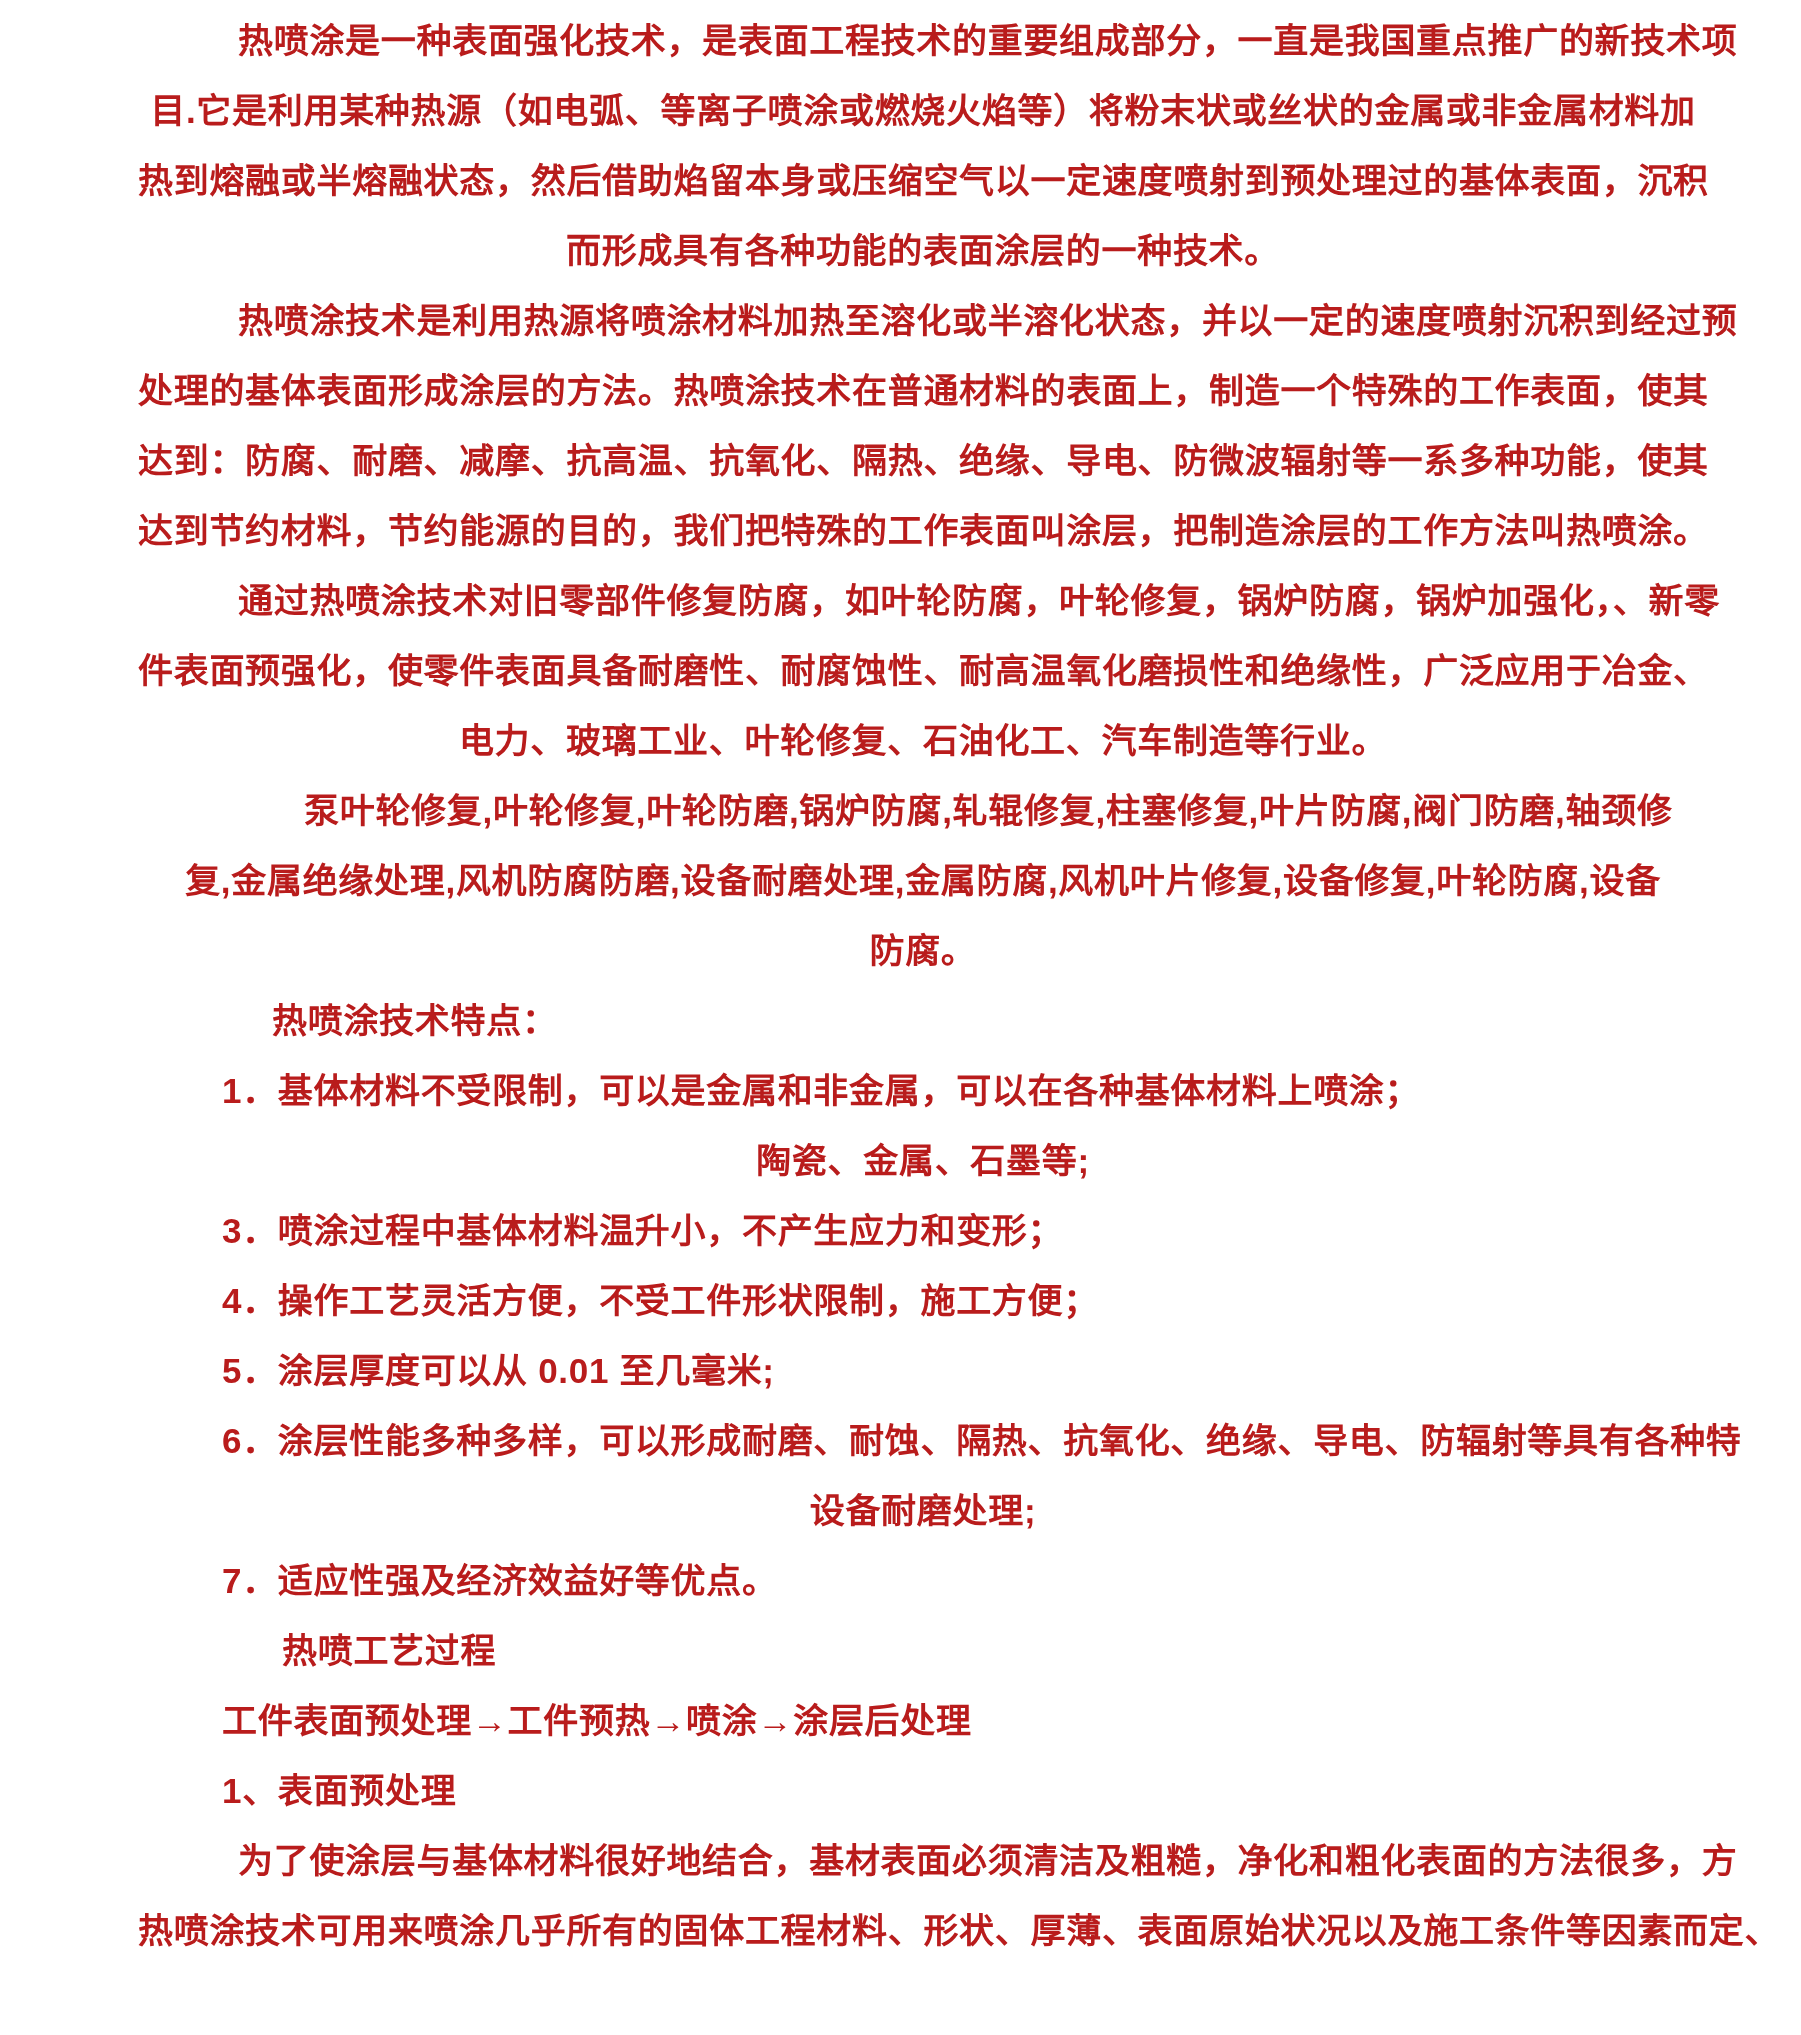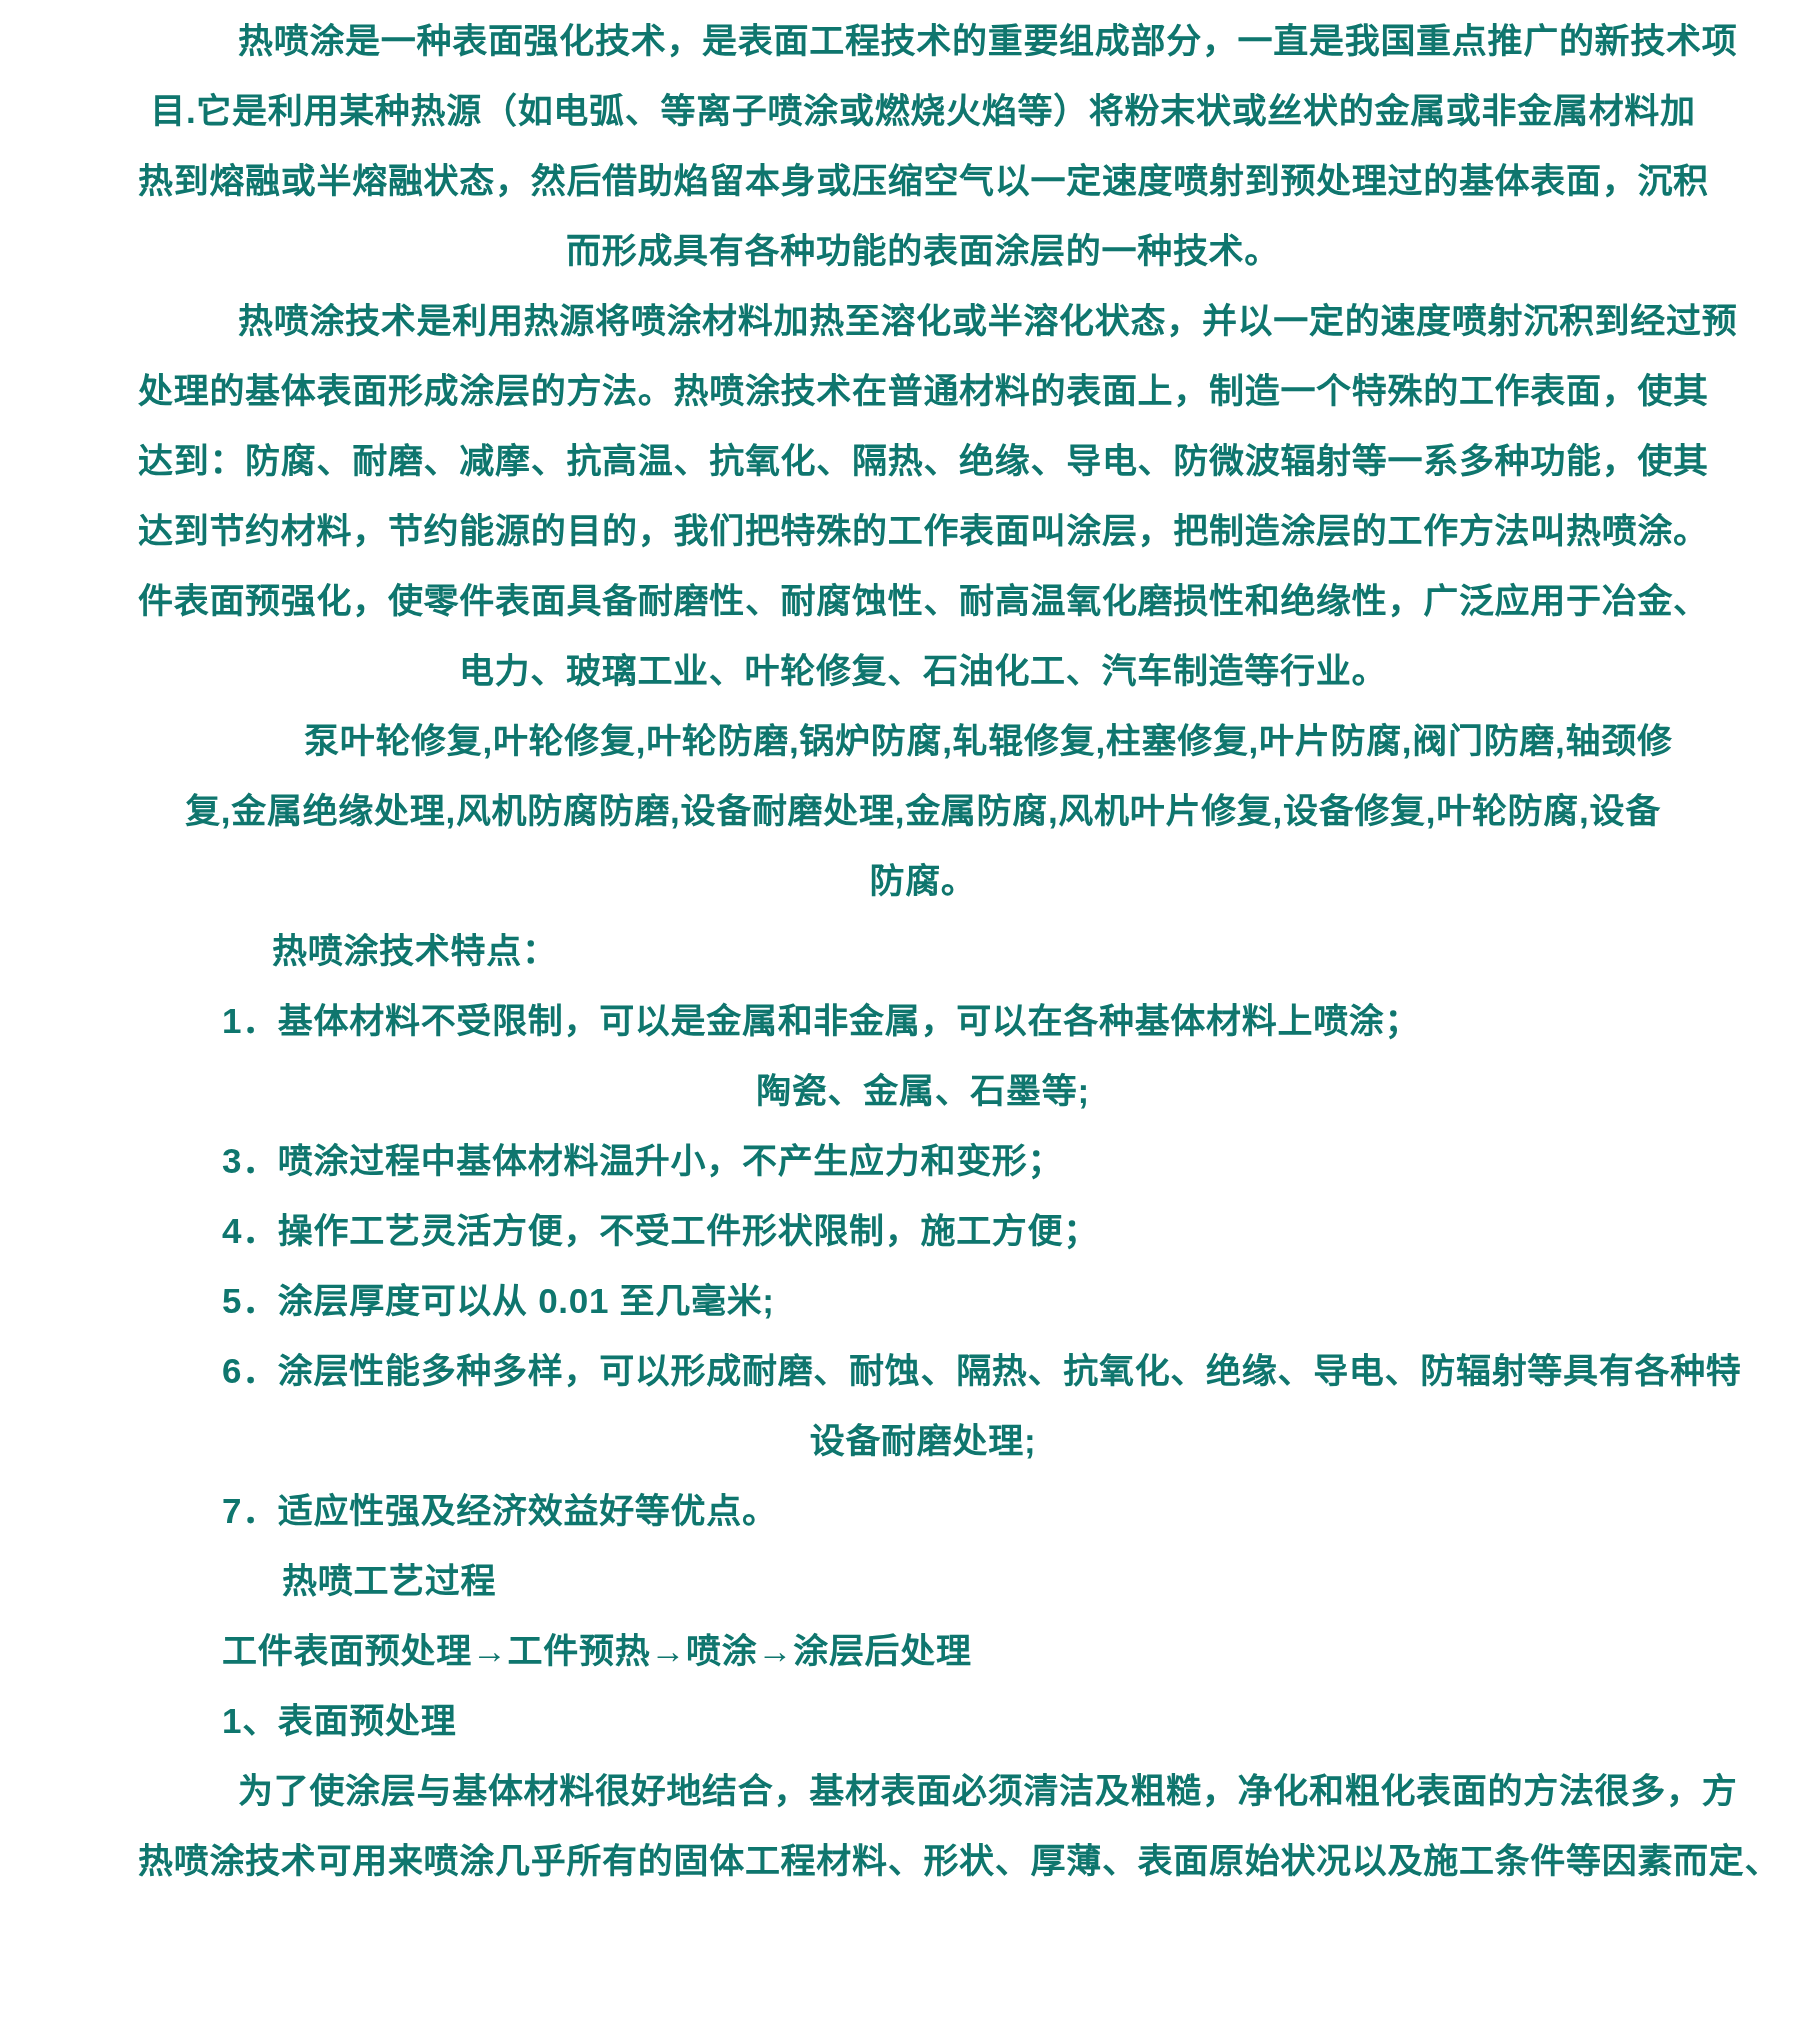--- a/index.html
+++ b/index.html
@@ -11,21 +11,21 @@
     width: 1802px;
     height: 2035px;
     overflow: hidden;
   }
   .page {
     box-sizing: border-box;
     width: 1802px;
     height: 2035px;
     padding: 5.8px 94px 0 138px;
     background: #ffffff;
-    color: #0f766e;
+    color: #b91c1c;
     font-family: "Liberation Sans", "DejaVu Sans", sans-serif;
     font-weight: 600;
     font-size: 35px;
     line-height: 70px;
     letter-spacing: 0.7px;
     white-space: nowrap;
   }
   .line { height: 70px; }
   
   .ind-none  { padding-left: 0; text-align: center; }
@@ -40,20 +40,21 @@
 
 <div class="page">
     <div class="line ind-p">热喷涂是一种表面强化技术，是表面工程技术的重要组成部分，一直是我国重点推广的新技术项</div>
     <div class="line ind-none">目.它是利用某种热源（如电弧、等离子喷涂或燃烧火焰等）将粉末状或丝状的金属或非金属材料加</div>
     <div class="line ind-none">热到熔融或半熔融状态，然后借助焰留本身或压缩空气以一定速度喷射到预处理过的基体表面，沉积</div>
     <div class="line ind-none">而形成具有各种功能的表面涂层的一种技术。</div>
     <div class="line ind-p">热喷涂技术是利用热源将喷涂材料加热至溶化或半溶化状态，并以一定的速度喷射沉积到经过预</div>
     <div class="line ind-none">处理的基体表面形成涂层的方法。热喷涂技术在普通材料的表面上，制造一个特殊的工作表面，使其</div>
     <div class="line ind-none">达到：防腐、耐磨、减摩、抗高温、抗氧化、隔热、绝缘、导电、防微波辐射等一系多种功能，使其</div>
     <div class="line ind-none">达到节约材料，节约能源的目的，我们把特殊的工作表面叫涂层，把制造涂层的工作方法叫热喷涂。</div>
+    <div class="line ind-p">通过热喷涂技术对旧零部件修复防腐，如叶轮防腐，叶轮修复，锅炉防腐，锅炉加强化，、新零</div>
     <div class="line ind-none">件表面预强化，使零件表面具备耐磨性、耐腐蚀性、耐高温氧化磨损性和绝缘性，广泛应用于冶金、</div>
     <div class="line ind-none">电力、玻璃工业、叶轮修复、石油化工、汽车制造等行业。</div>
     <div class="line ind-pump">泵叶轮修复,叶轮修复,叶轮防磨,锅炉防腐,轧辊修复,柱塞修复,叶片防腐,阀门防磨,轴颈修</div>
     <div class="line ind-none">复,金属绝缘处理,风机防腐防磨,设备耐磨处理,金属防腐,风机叶片修复,设备修复,叶轮防腐,设备</div>
     <div class="line ind-none">防腐。</div>
     <div class="line ind-head">热喷涂技术特点：</div>
     <div class="line ind-list">1．基体材料不受限制，可以是金属和非金属，可以在各种基体材料上喷涂；</div>
     <div class="line ind-none">陶瓷、金属、石墨等;</div>
     <div class="line ind-list">3．喷涂过程中基体材料温升小，不产生应力和变形；</div>
     <div class="line ind-list">4．操作工艺灵活方便，不受工件形状限制，施工方便；</div>

